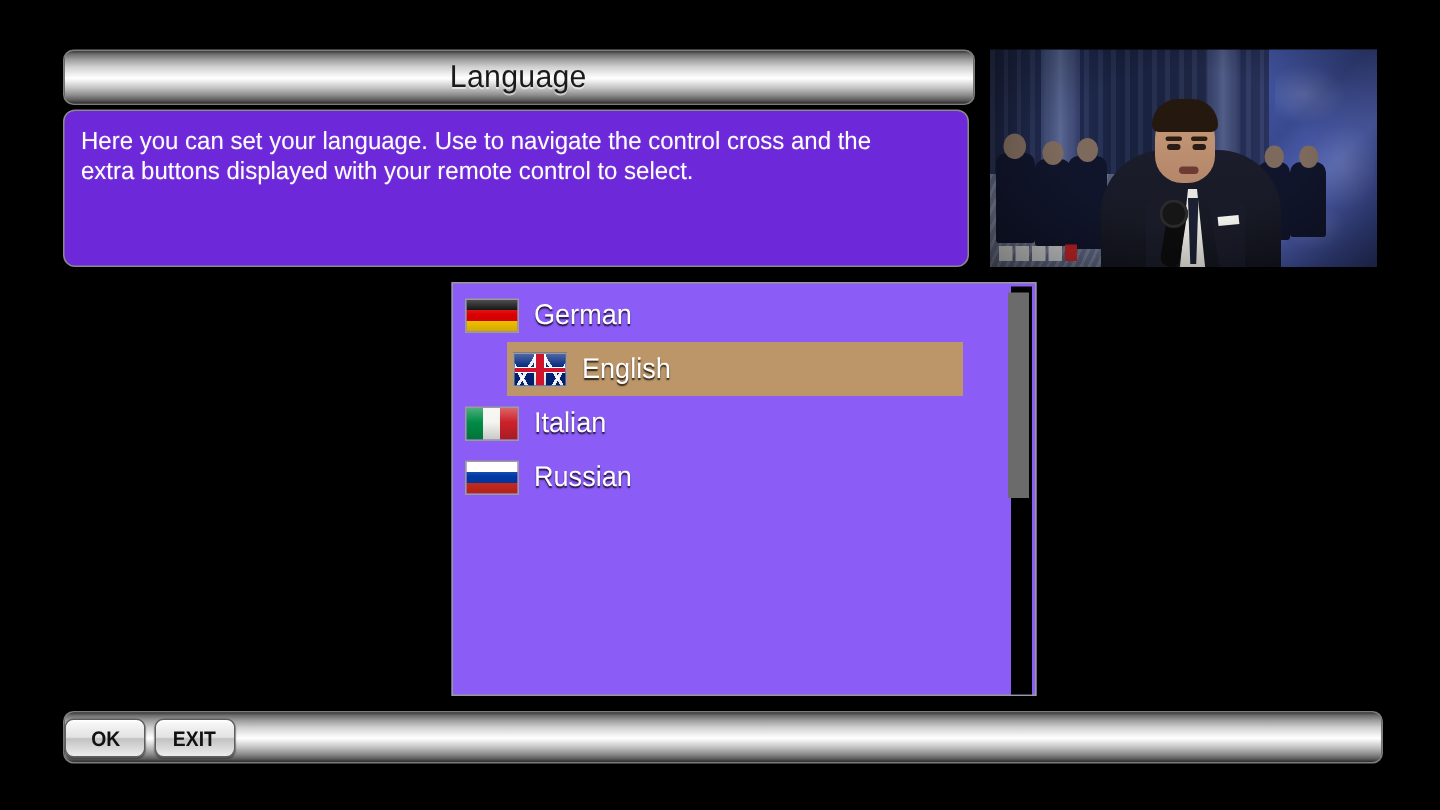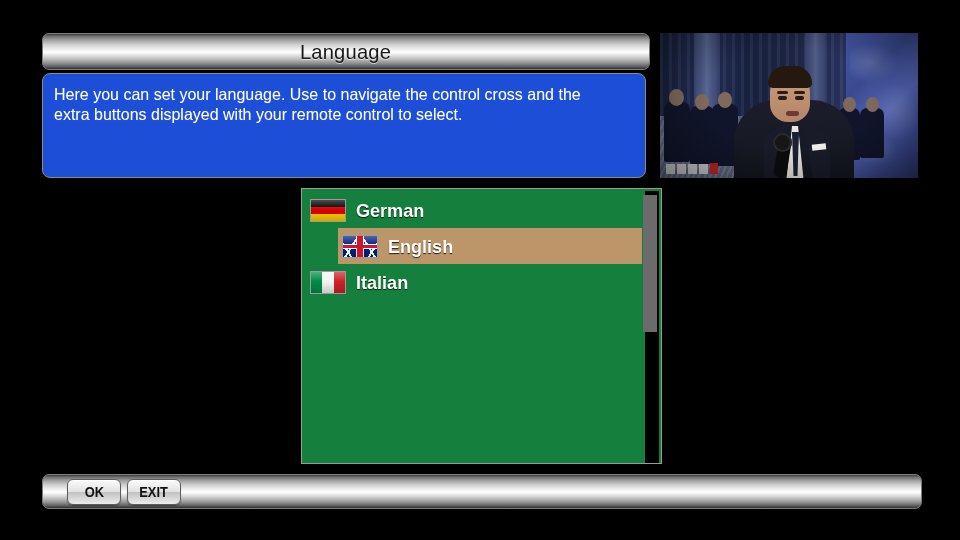--- a/index.html
+++ b/index.html
@@ -29,21 +29,21 @@
   #title-text{
     font-size:21px;color:#1a1a1a;letter-spacing:.2px;
     font-family:"Liberation Sans","DejaVu Sans",sans-serif;
     text-shadow:0 1px 0 rgba(255,255,255,.55);
     transform:scaleX(.96);
   }
 
   
   #help-box{
     position:absolute;left:42px;top:73px;width:604px;height:105px;
-    background:#1d4ed8;border:1px solid #8a8a8a;border-radius:8px;
+    background:#6d28d9;border:1px solid #8a8a8a;border-radius:8px;
     box-sizing:border-box;padding:10px 11px 0 11px;
   }
   #help-text{
     color:#fff;font-size:16.5px;line-height:20px;
     transform:scaleX(.97);transform-origin:left top;
     text-shadow:0 0 1px rgba(255,255,255,.25);
   }
 
   
   #video-preview{
@@ -96,22 +96,22 @@
   #v-mic{left:116px;bottom:0;width:13px;height:40px;background:#0c0c0c;border-radius:6px;transform:rotate(9deg);}
   #v-mic-head{left:113px;bottom:26px;width:19px;height:19px;background:#161616;border-radius:50%;
     box-shadow:inset 0 0 0 2px #2a2a2a;}
   #v-logo{left:6px;bottom:4px;height:11px;display:flex;align-items:center;gap:2px;opacity:.95;}
   .v-logo-cell{background:#d9d9d9;width:9px;height:10px;}
   .v-logo-red{background:#cc2222;width:8px;height:11px;}
   #v-vignette{inset:0;background:radial-gradient(ellipse at 50% 45%, rgba(0,0,0,0) 45%, rgba(0,0,0,.45) 100%);}
 
   
   #lang-panel{
-    position:absolute;left:301px;top:188px;width:361px;height:276px;
-    background:#15803d;border:1px solid #9a9a9a;box-sizing:border-box;font-weight:bold;
+    position:absolute;left:301px;top:188px;width:390px;height:276px;
+    background:#8b5cf6;border:1px solid #9a9a9a;box-sizing:border-box;
   }
   #lang-list{position:absolute;left:4px;top:3px;width:336px;}
   .lang-row{
     height:36px;display:flex;align-items:center;padding-left:4px;box-sizing:border-box;
   }
   .lang-row.selected{background:#bc9668;margin-left:32px;}
   .flag{
     width:36px;height:23px;margin-right:10px;flex:none;position:relative;
     border:1px solid #9b9b9b;box-sizing:border-box;overflow:hidden;
     background:#222;
@@ -156,21 +156,21 @@
   }
   #scroll-thumb{
     position:absolute;right:2px;top:4px;width:14px;height:137px;background:#6b6b6b;
   }
 
   
   #bottom-bar{
     position:absolute;left:42px;top:474px;width:878px;height:33px;
   }
   #bottom-buttons{
-    position:absolute;left:24px;top:4px;display:flex;gap:6px;align-items:center;
+    position:absolute;left:0;top:4px;display:flex;gap:6px;align-items:center;
   }
   .btn{
     height:24px;min-width:34px;padding:0 9px;border-radius:6px;
     border:1px solid #5e5e5e;
     background:linear-gradient(to bottom,#fbfbfb,#e2e2e2 48%,#c2c2c2 52%,#ededed);
     display:flex;align-items:center;justify-content:center;
     box-shadow:inset 0 1px 0 #fff, 0 1px 1px rgba(0,0,0,.35);
   }
   .btn-label{
     font-size:14px;color:#111;font-weight:bold;transform:scaleX(.92);
@@ -257,20 +257,26 @@
 
 
       <div class="lang-row">
         <span class="flag f-it">
             <span class="flag-gloss"></span>
           </span>
         <span class="lang-label">Italian</span>
       </div>
 
 
+      <div class="lang-row">
+        <span class="flag f-ru">
+            <span class="flag-gloss"></span>
+          </span>
+        <span class="lang-label">Russian</span>
+      </div>
 
     </div>
 
     <div id="scroll-track">
       <div id="scroll-thumb"></div>
     </div>
   </div>
 
   <div id="bottom-bar" class="metal">
     <div id="bottom-buttons">

